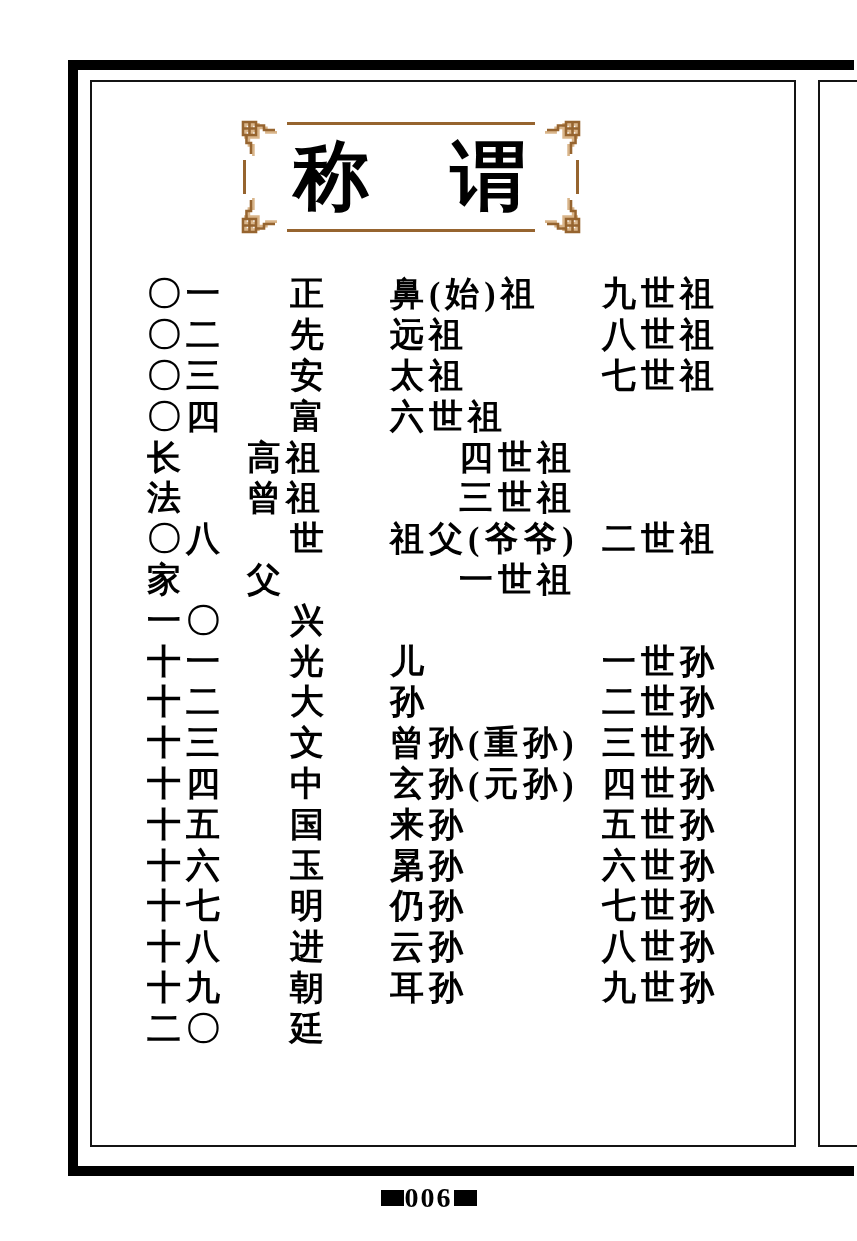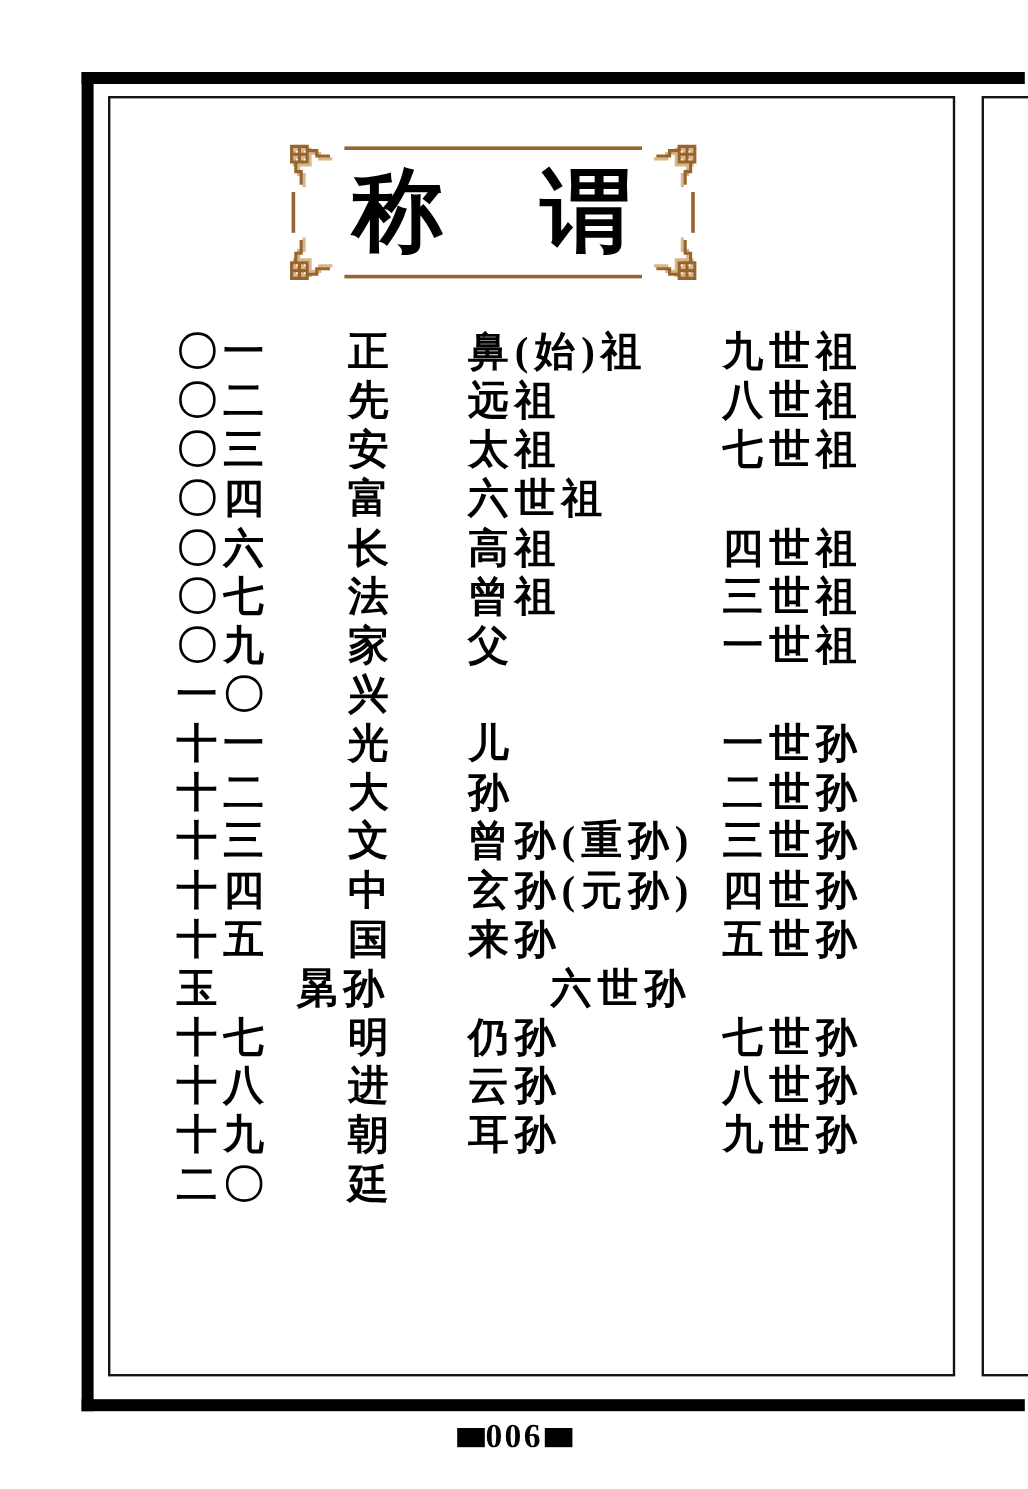--- a/index.html
+++ b/index.html
@@ -199,36 +199,39 @@
   </div>
 
   <div class="trow">
     <span class="cell c1">〇四</span>
     <span class="cell c2">富</span>
     <span class="cell c4">六世祖</span>
   </div>
 
 
   <div class="trow">
-    <span class="cell c1">〇六</span>
     <span class="cell c2">长</span>
     <span class="cell c3">高祖</span>
     <span class="cell c4">四世祖</span>
   </div>
 
   <div class="trow">
-    <span class="cell c1">〇七</span>
     <span class="cell c2">法</span>
     <span class="cell c3">曾祖</span>
     <span class="cell c4">三世祖</span>
   </div>
 
-
-  <div class="trow">
-    <span class="cell c1">〇九</span>
+  <div class="trow">
+    <span class="cell c1">〇八</span>
+    <span class="cell c2">世</span>
+    <span class="cell c3">祖父(爷爷)</span>
+    <span class="cell c4">二世祖</span>
+  </div>
+
+  <div class="trow">
     <span class="cell c2">家</span>
     <span class="cell c3">父</span>
     <span class="cell c4">一世祖</span>
   </div>
 
   <div class="trow">
     <span class="cell c1">一〇</span>
     <span class="cell c2">兴</span>
     <span class="cell c3"></span>
     <span class="cell c4"></span>
@@ -263,20 +266,21 @@
   </div>
 
   <div class="trow">
     <span class="cell c1">十五</span>
     <span class="cell c2">国</span>
     <span class="cell c3">来孙</span>
     <span class="cell c4">五世孙</span>
   </div>
 
   <div class="trow">
+    <span class="cell c1">十六</span>
     <span class="cell c2">玉</span>
     <span class="cell c3">晜孙</span>
     <span class="cell c4">六世孙</span>
   </div>
 
   <div class="trow">
     <span class="cell c1">十七</span>
     <span class="cell c2">明</span>
     <span class="cell c3">仍孙</span>
     <span class="cell c4">七世孙</span>

